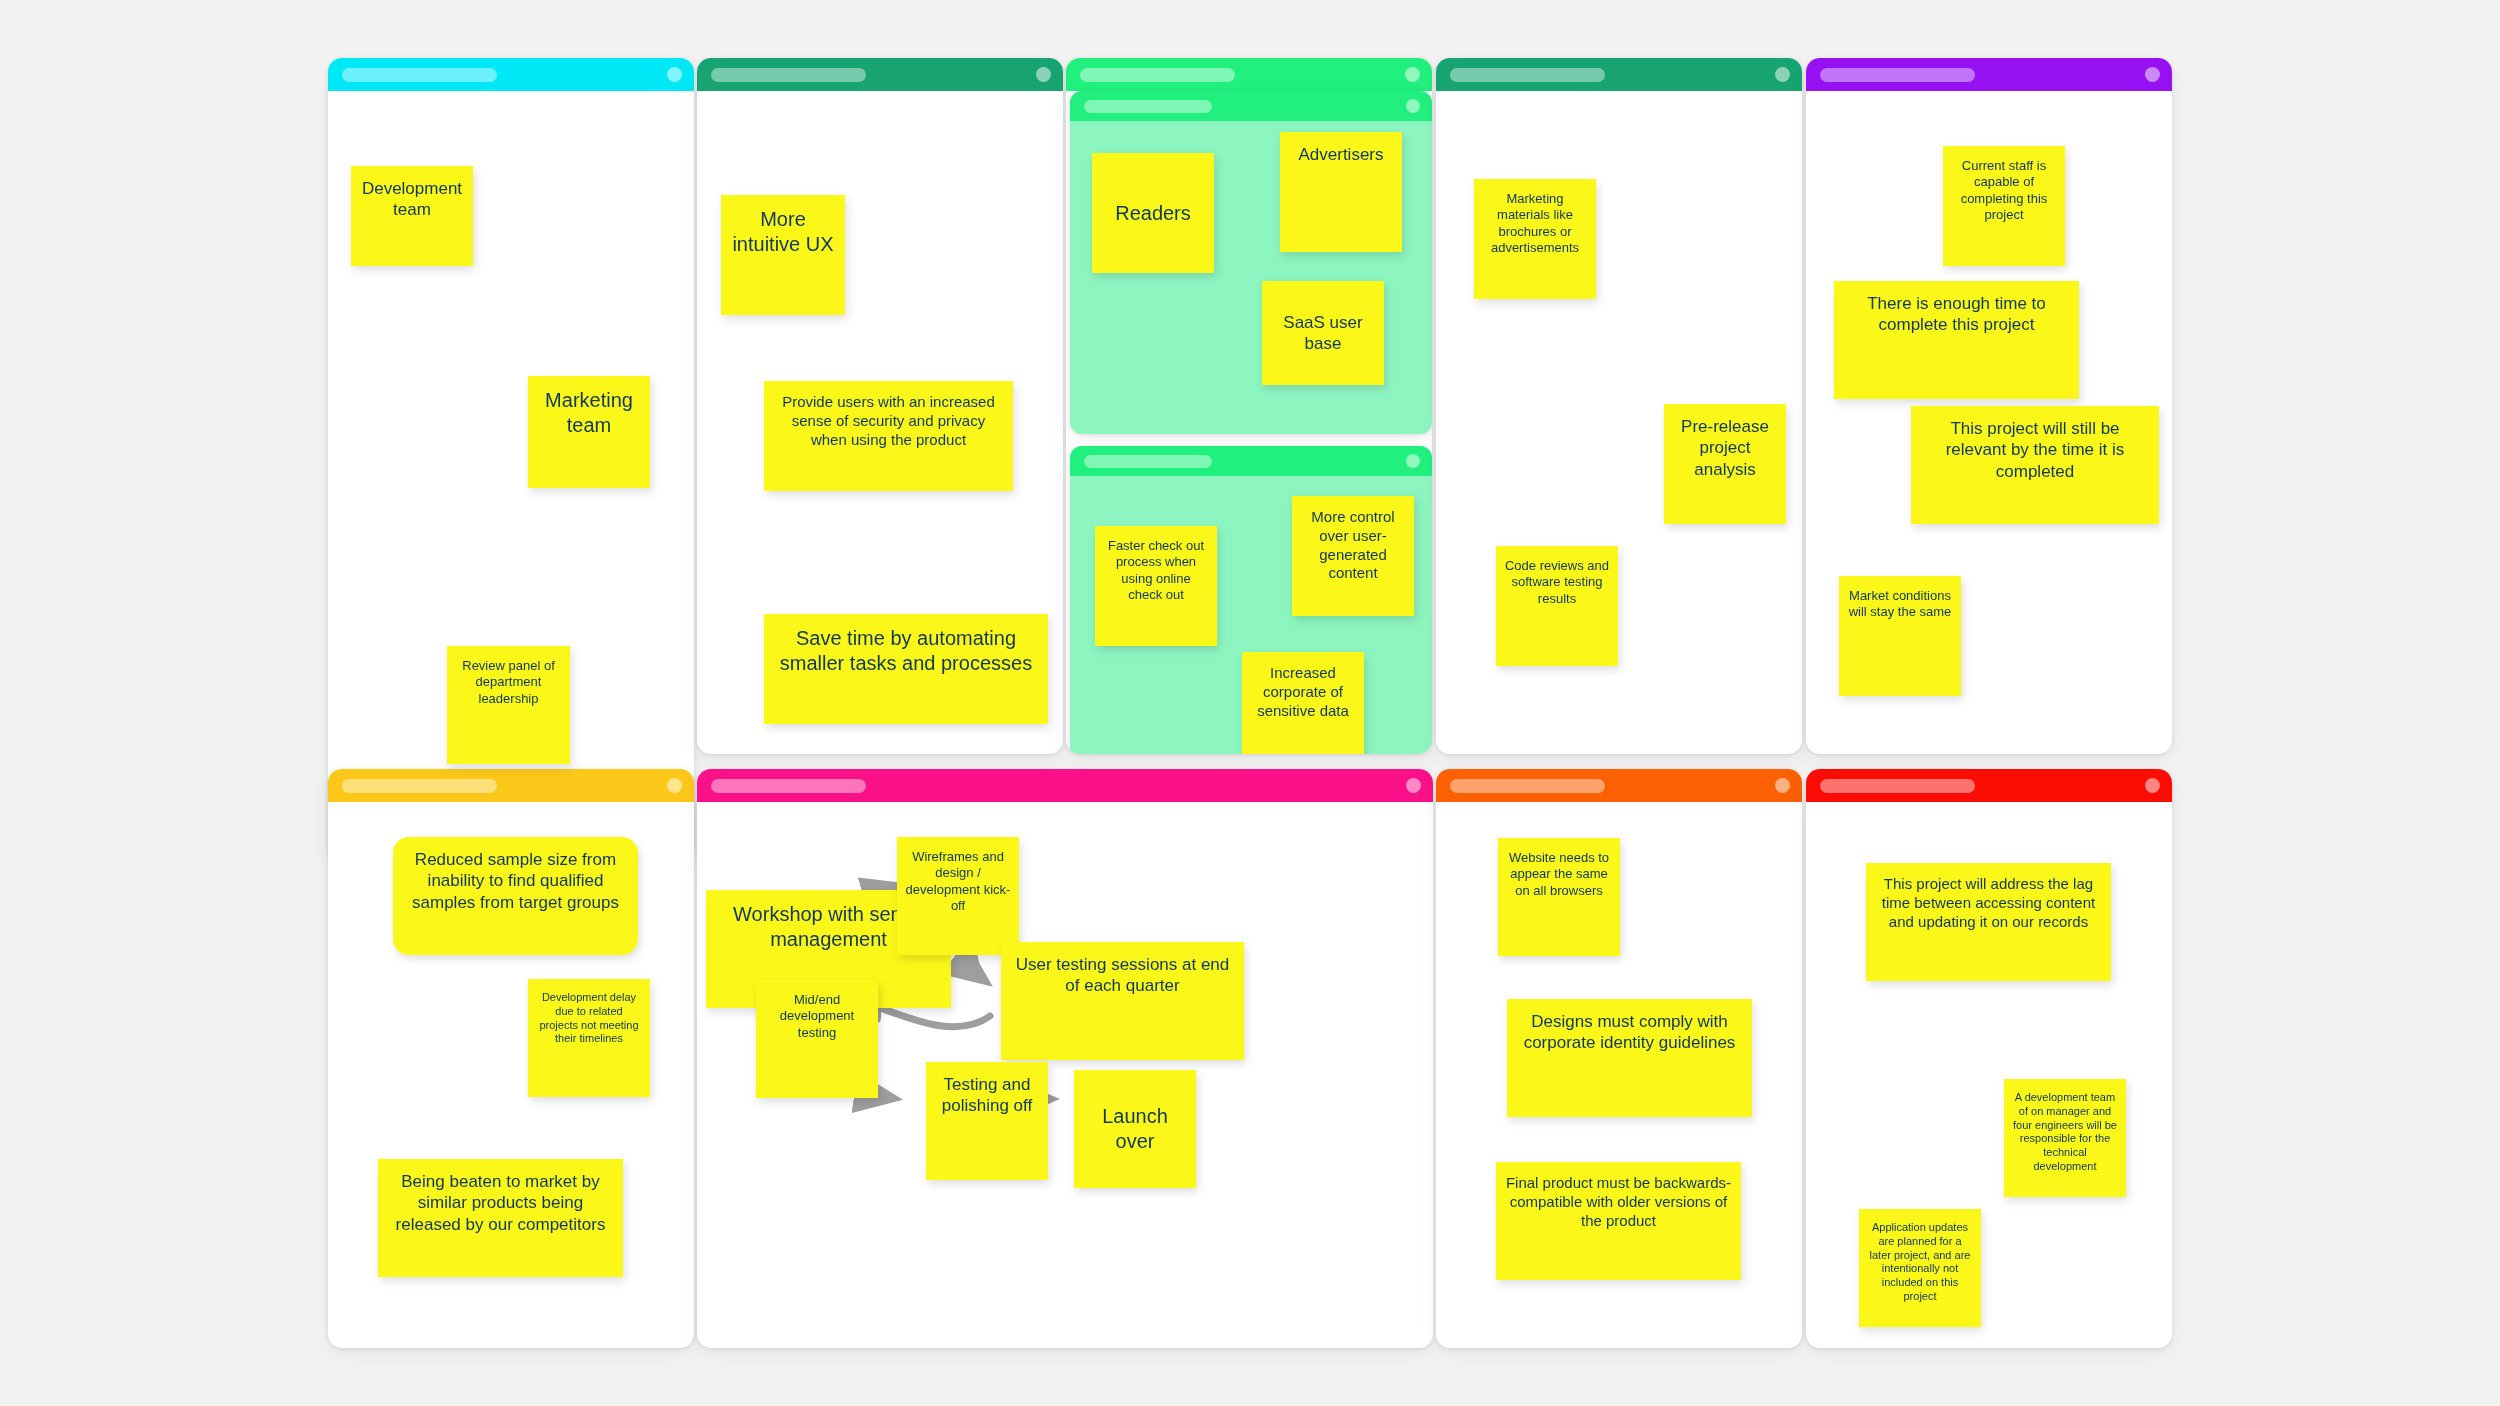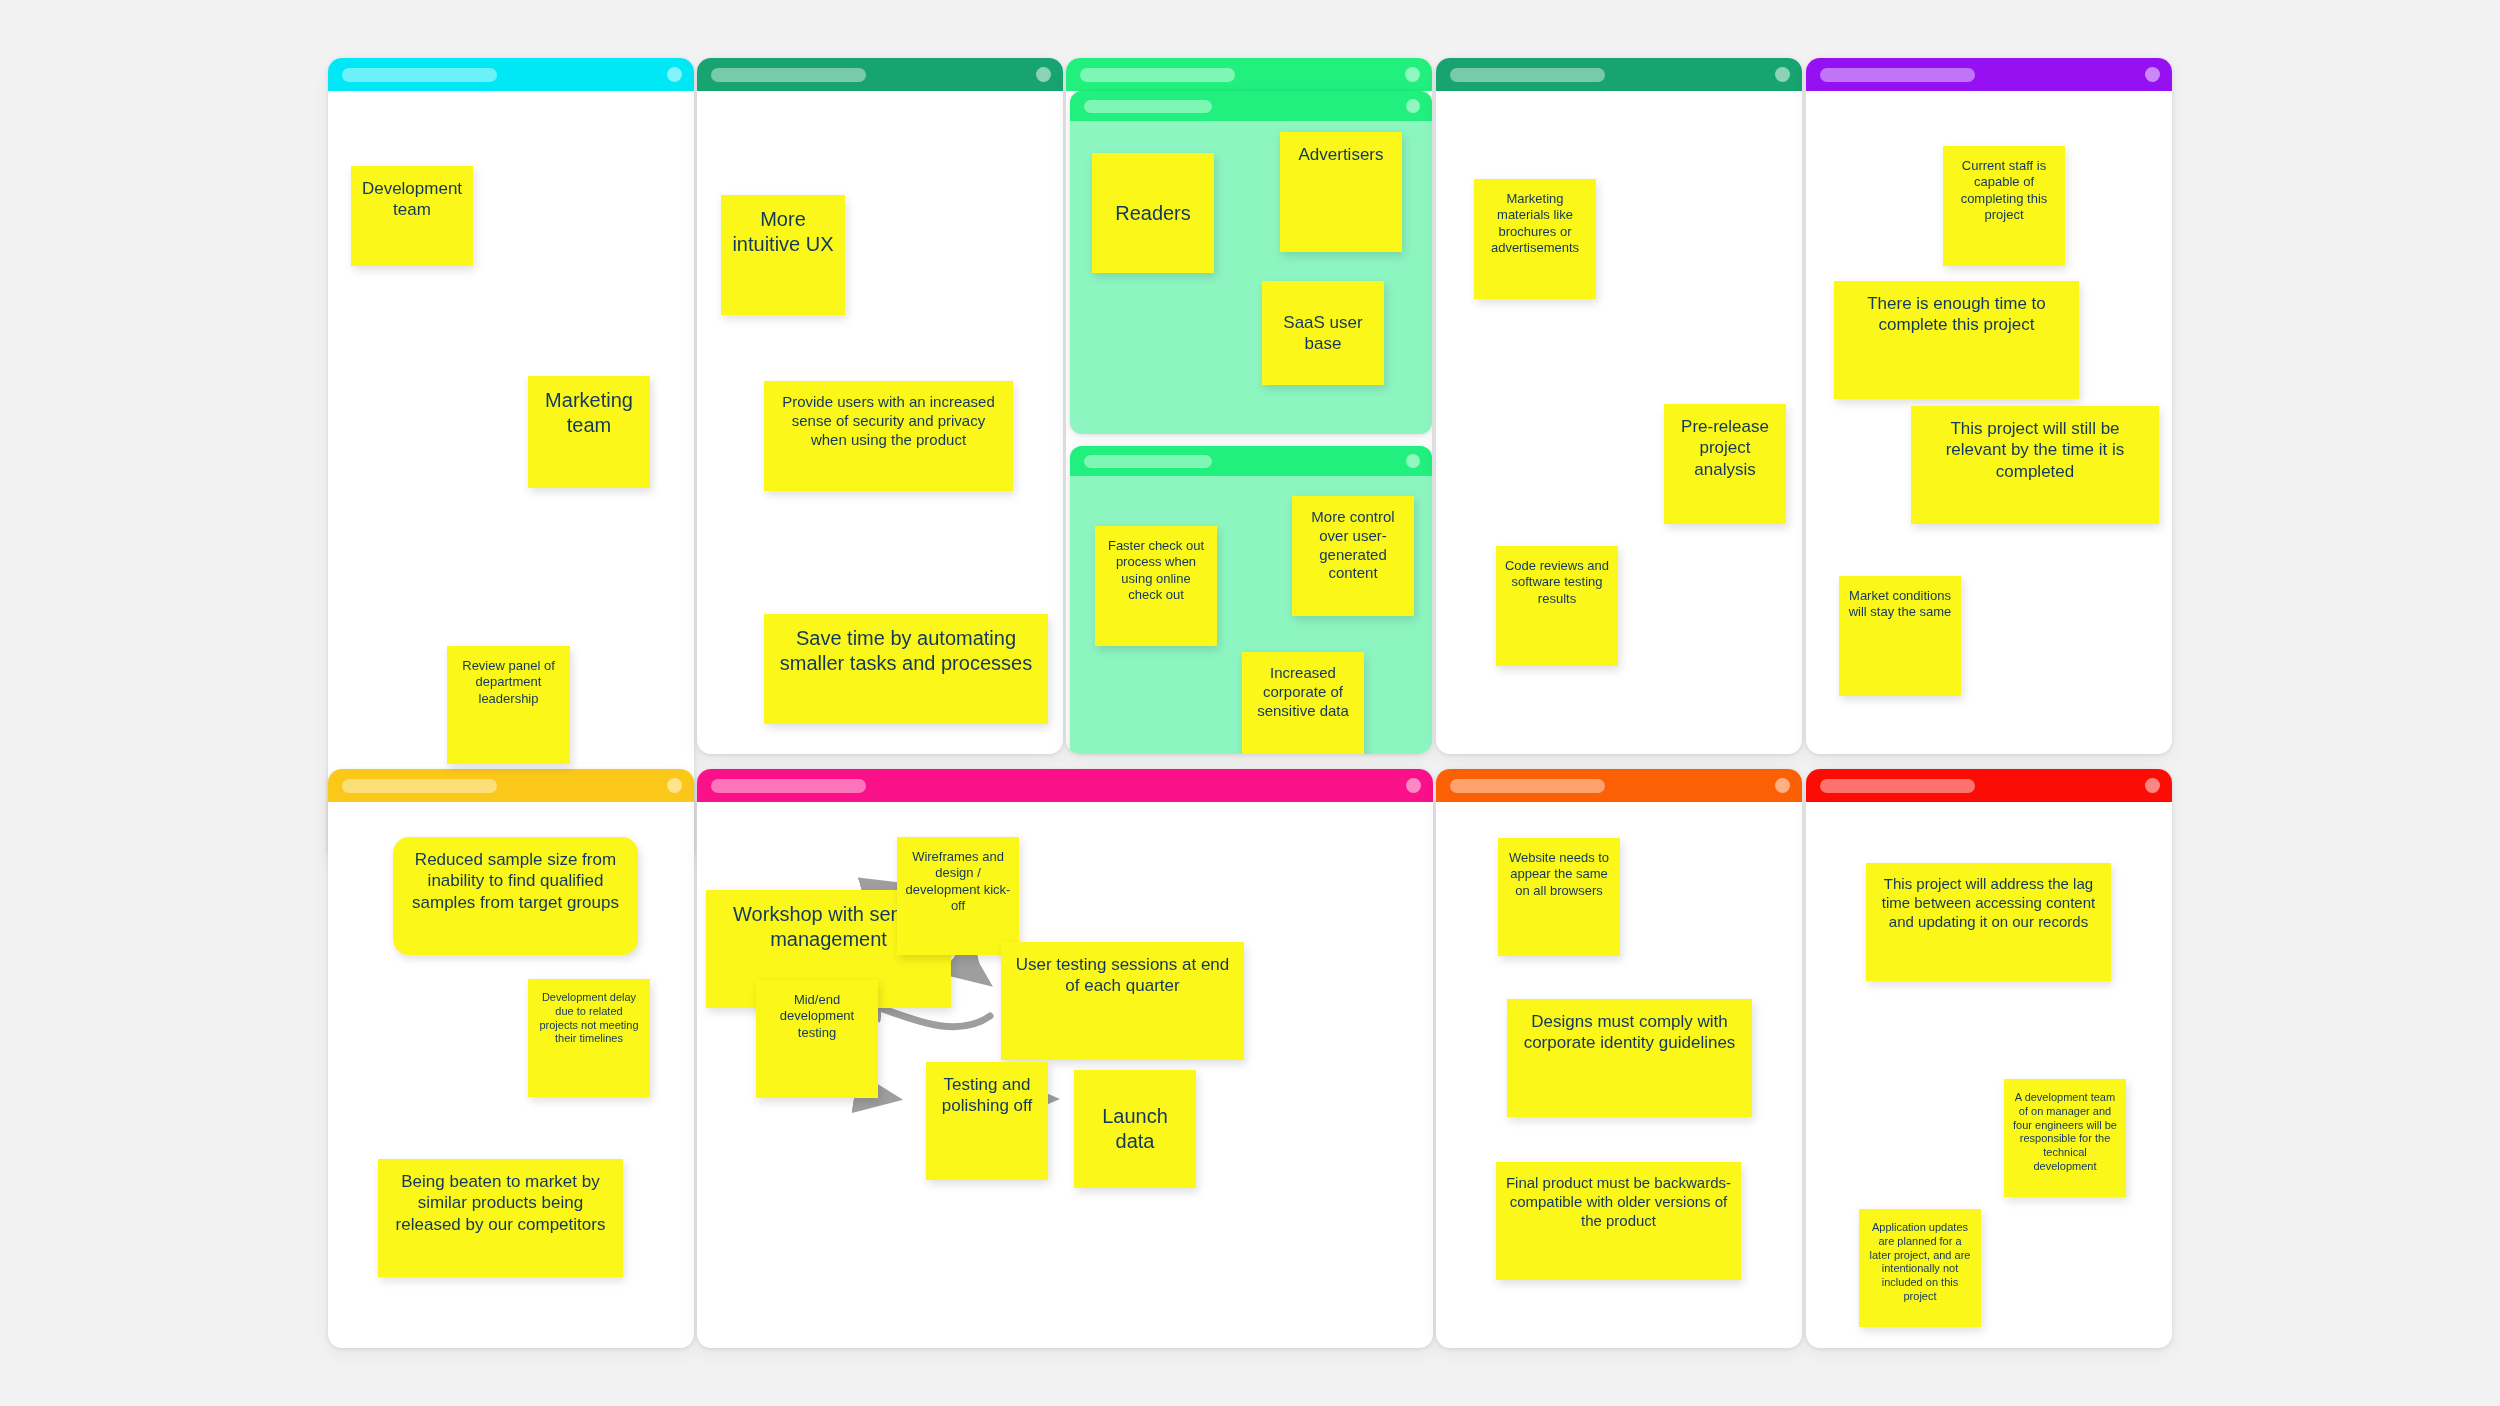--- a/index.html
+++ b/index.html
@@ -221,21 +221,21 @@
         <path d="M 144,204 C 168,222 155,290 195,296" stroke="#9e9e9e" stroke-width="7" fill="none" stroke-linecap="round" marker-end="url(#arrowhead)"></path>
 
         <path d="M 275,297 L 352,297" stroke="#9e9e9e" stroke-width="7" fill="none" stroke-linecap="round" marker-end="url(#arrowhead)"></path>
       </svg>
 
       <div class="note fs-l" style="left:9px; top:88px; width:245px; height:118px;">Workshop with senior management</div>
       <div class="note fs-xs" style="left:200px; top:35px; width:122px; height:118px;">Wireframes and design / development kick-off</div>
       <div class="note fs-m" style="left:304px; top:140px; width:243px; height:118px;">User testing sessions at end of each quarter</div>
       <div class="note fs-xs" style="left:59px; top:178px; width:122px; height:118px;">Mid/end development testing</div>
       <div class="note fs-m" style="left:229px; top:260px; width:122px; height:118px;">Testing and polishing off</div>
-      <div class="note mid fs-xl" style="left:377px; top:268px; width:122px; height:118px;">Launch data</div>
+      <div class="note mid fs-xl" style="left:377px; top:268px; width:122px; height:118px;">Launch over</div>
     </div>
   </div>
 
   <div class="card" style="left:1436px; top:769px; width:366px; height:579px;">
     <div class="card-header" style="background:#fb6005;">
       <div class="header-pill"></div>
       <div class="header-dot"></div>
     </div>
     <div class="card-body">
       <div class="note fs-xs" style="left:62px; top:36px; width:122px; height:118px;">Website needs to appear the same on all browsers</div>

